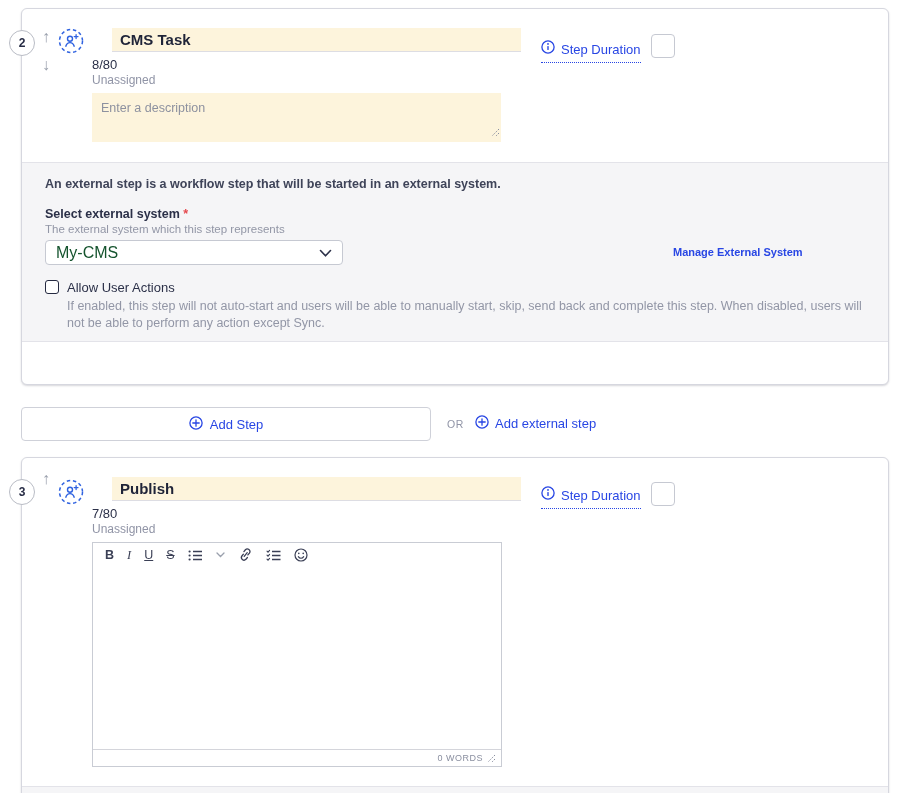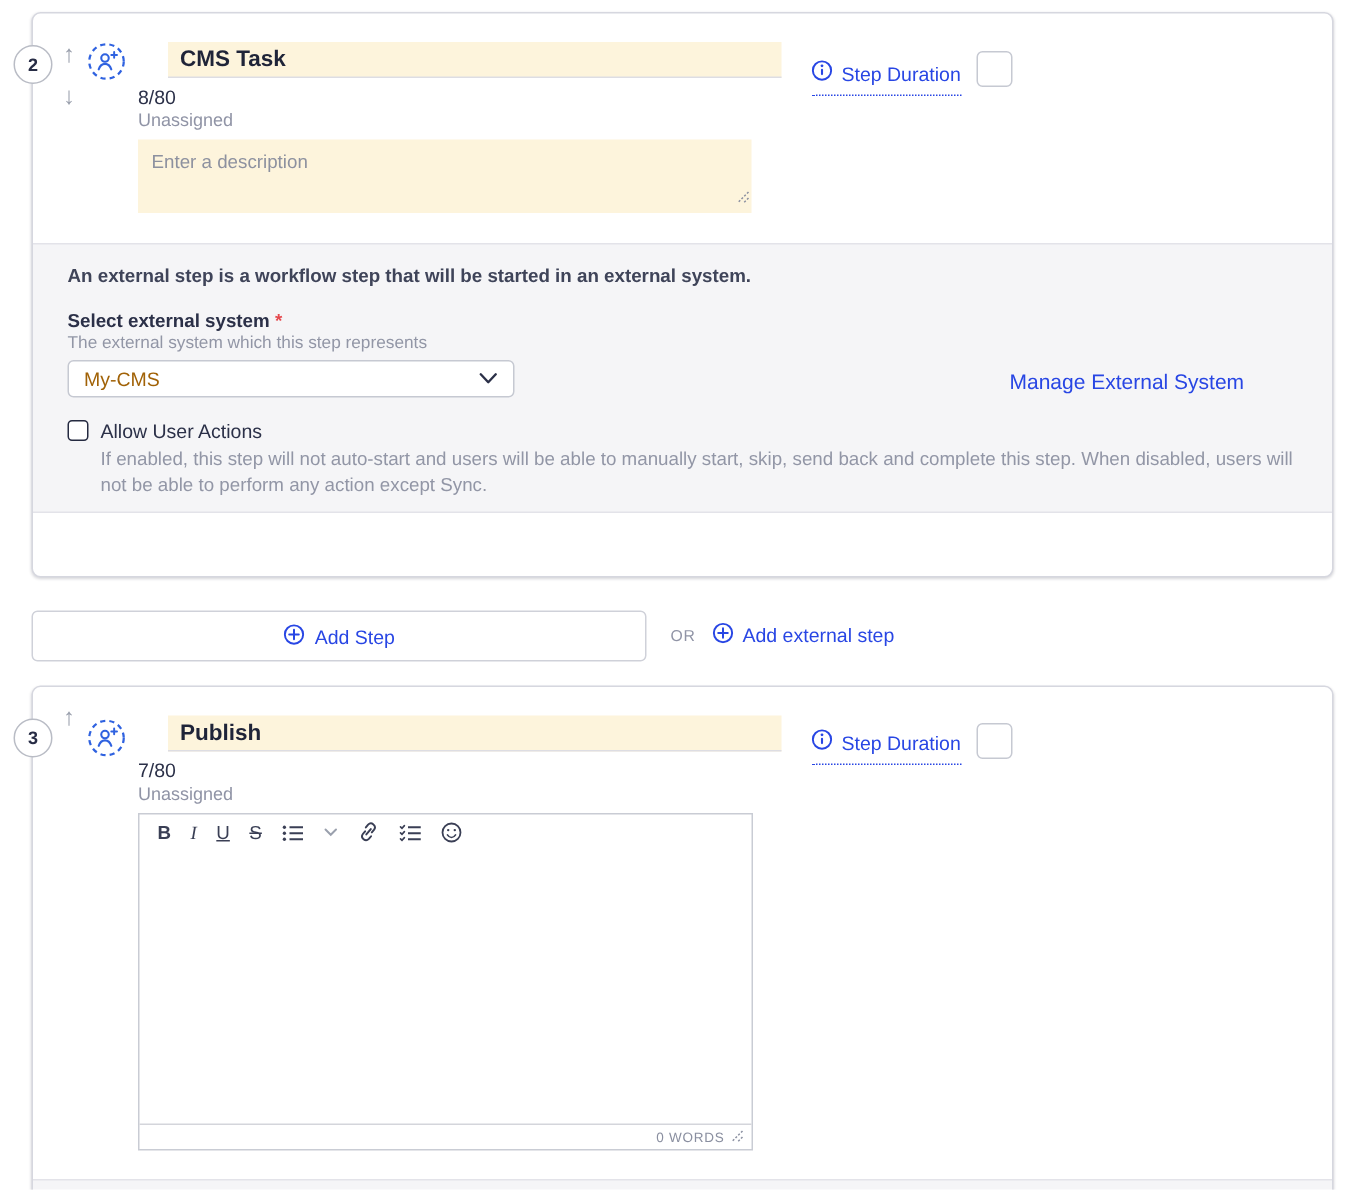--- a/index.html
+++ b/index.html
@@ -45,22 +45,22 @@
 
   .ext-section { position:absolute; left:0; top:153px; width:100%; height:180px;
                  background:#f5f5f7; border-top:1px solid #e3e3e9; border-bottom:1px solid #e3e3e9; }
   .ext-intro { position:absolute; left:23px; top:14px; font-size:12.5px; font-weight:bold; color:#3f4459; }
   .sel-label { position:absolute; left:23px; top:44px; font-size:12.5px; font-weight:bold; color:#2b3048; }
   .req { color:#e5484d; font-weight:bold; }
   .sel-help { position:absolute; left:23px; top:60px; font-size:11.5px; color:#9296a6; }
   .dropdown { position:absolute; left:23px; top:77px; width:298px; height:25px; background:#fff;
               border:1px solid #c6c9d2; border-radius:4px; display:flex; align-items:center;
               justify-content:space-between; padding:0 10px; cursor:pointer; }
-  .dropdown-value { font-size:13px; color:#a16207; }
-  .manage-link { position:absolute; left:651px; top:83px; font-size:14px; font-weight:normal;
+  .dropdown-value { font-size:16px; color:#14532d; }
+  .manage-link { position:absolute; left:651px; top:83px; font-size:11px; font-weight:bold;
                  color:#2846e4; text-decoration:none; cursor:pointer; }
   .cbx { display:inline-block; border-radius:3px; background:#fff; cursor:pointer; }
   .cbx-dark  { width:14px; height:14px; border:1.6px solid #252a41; }
   .cbx-light { width:15px; height:15px; border:1.4px solid #c9ccd4; }
   .allow-cbx { position:absolute; left:23px; top:117px; }
   .allow-label { position:absolute; left:45px; top:117px; font-size:13px; color:#2b3048; cursor:pointer; }
   .allow-help { position:absolute; left:45px; top:135px; width:815px; font-size:12.5px;
                 line-height:17px; color:#9296a6; }
 
   .save-row { position:absolute; left:0; top:334px; width:100%; height:42px; }

